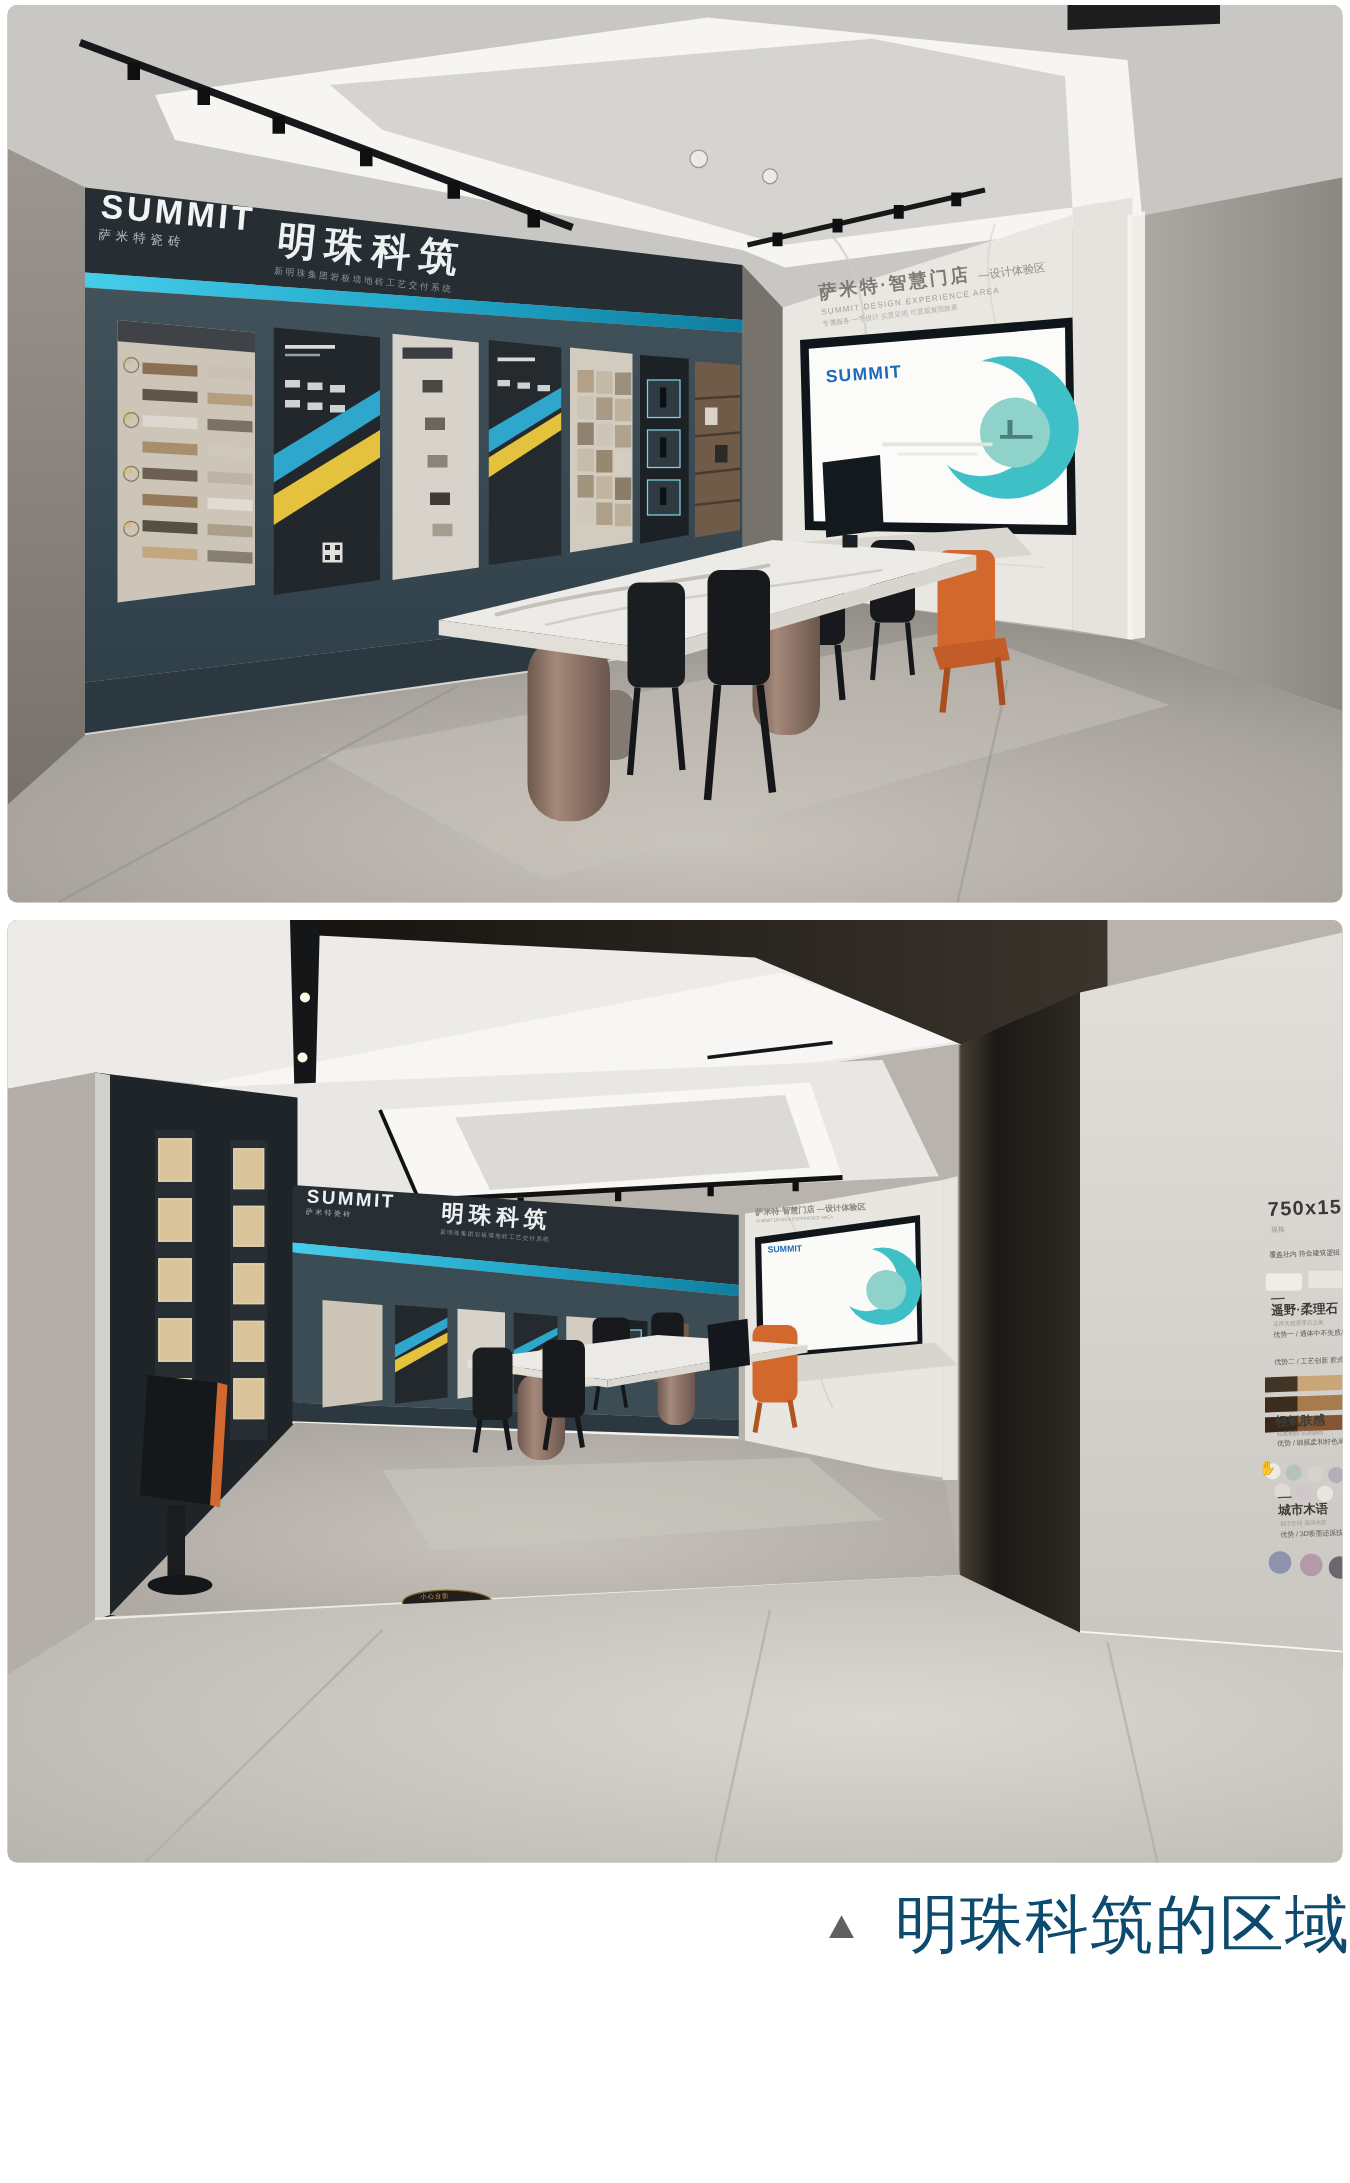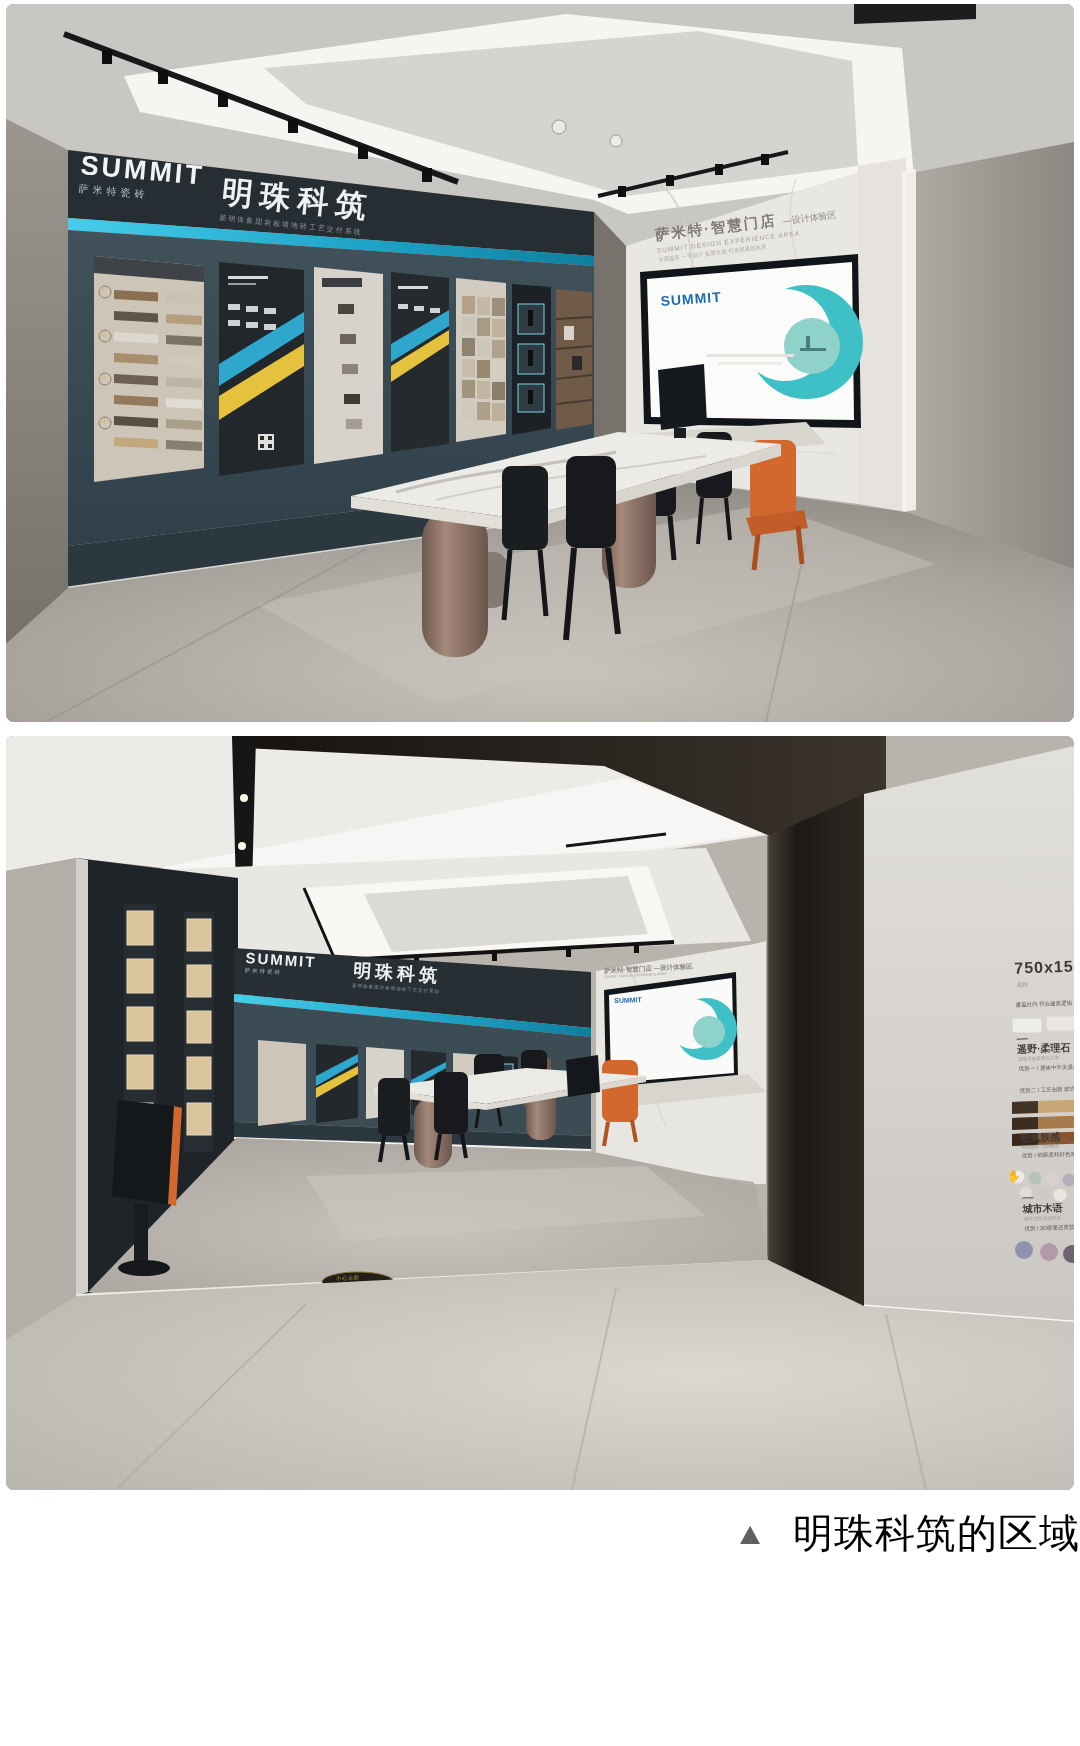--- a/index.html
+++ b/index.html
@@ -51,21 +51,21 @@
   .pw .sline{font-size:5.5px;color:#5a5751;left:9px;}
   .s1t{top:84px;} .s1s{top:97px;} .s1a{top:106px;} .s1b{top:128px;}
   .s2t{top:173px;} .s2s{top:185px;} .s2a{top:193px;}
   .s3t{top:244px;} .s3s{top:257px;} .s3a{top:266px;}
   .pw .hand{left:-6px;top:210px;font-size:11px;color:#3a3a3a;}
   .p2-floorsign{left:330px;top:540px;font-size:5px;color:#c9a54f;letter-spacing:1px;transform:rotate(-2deg);}
 
   
   .caption{position:absolute;top:1506px;right:0;display:flex;align-items:center;gap:26px;}
   .caption .tri{font-size:34px;color:#606060;transform:scaleY(.92);}
-  .caption .txt{font-size:40px;color:#000000;letter-spacing:1px;}
+  .caption .txt{font-size:51px;color:#0c4a6e;letter-spacing:1px;}
 </style>
 </head>
 <body>
 
 <div class="page">
 
   <figure class="photo photo1">
     <svg viewBox="0 0 1068 718" preserveAspectRatio="none">
       <defs>
         <linearGradient id="a-cyan" x1="0" y1="0" x2="1" y2="0">

